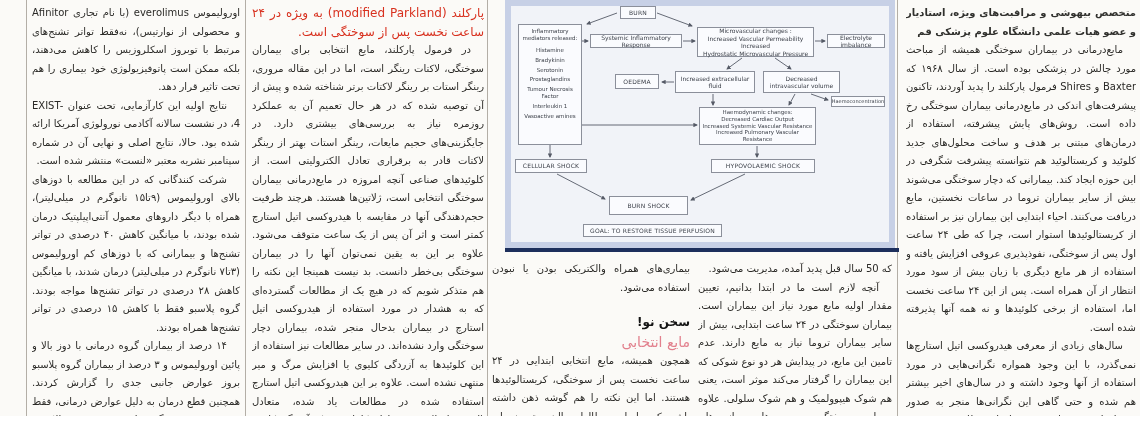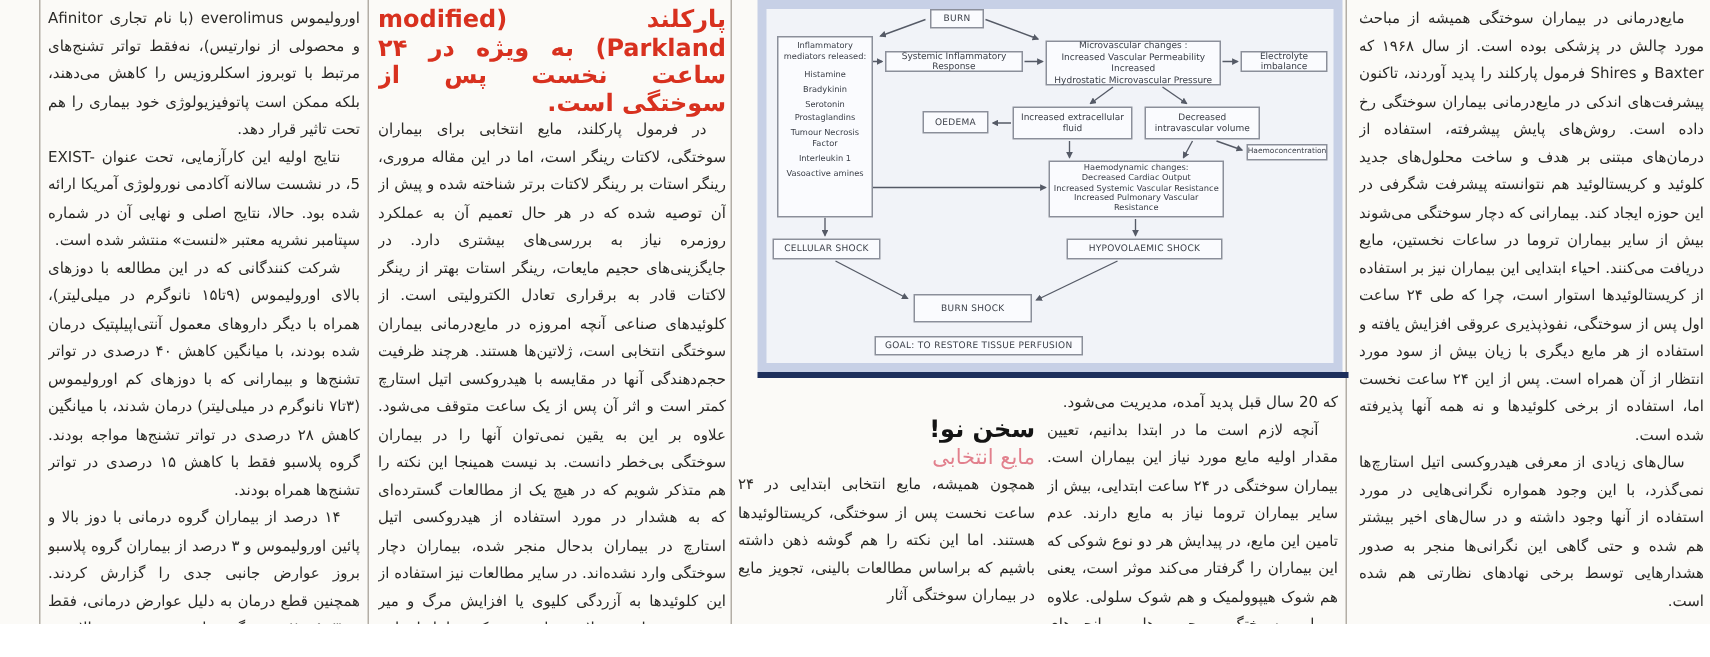--- a/index.html
+++ b/index.html
@@ -3,22 +3,22 @@
 <meta charset="utf-8">
 <style>
   html,body{margin:0;padding:0;}
   .page{position:relative;width:1140px;height:416px;background:#fbfaf7;overflow:hidden;
         font-family:"DejaVu Sans",sans-serif;}
   .vrule{position:absolute;top:0;height:438px;width:1px;background:#b3aea6;}
   .col{position:absolute;direction:rtl;text-align:justify;font-size:10px;line-height:18.5px;
        color:#2b2a27;overflow:hidden;}
   .col p{margin:0;}
   .col p.ind{text-indent:13px;}
-  .lead-red{color:#d8311f;font-weight:bold;font-size:16px;}
-  .h-black{font-weight:bold;color:#141414;font-size:16px;line-height:19px;margin:16px 0 2px 0;}
+  .lead-red{color:#d8311f;font-weight:normal;font-size:12px;}
+  .h-black{font-weight:bold;color:#141414;font-size:12px;line-height:19px;margin:16px 0 2px 0;}
   .h-pink{color:#e2808d;font-size:14px;line-height:17px;margin:2px 0 1px 0;}
   .bio{font-weight:bold;color:#30302d;margin-bottom:14px;}
   
   .figure{position:absolute;left:505px;top:0;width:390px;height:252px;}
   .frame{position:absolute;left:0;top:0;right:0;bottom:4px;background:#c7d0e6;
          padding:6px;box-sizing:border-box;}
   .inner{position:relative;width:100%;height:100%;background:#f1f3f8;}
   .navy{position:absolute;left:0;right:-4px;bottom:0;height:4px;background:#1d2f5c;}
   .dbox{position:absolute;background:#fafbfe;border:1px solid #8b8f9a;color:#3c4049;
         font-size:6px;line-height:1.25;text-align:center;display:flex;flex-direction:column;
@@ -33,21 +33,21 @@
 
 <div class="page">
 
   <div class="vrule" style="left:26px"></div>
   <div class="vrule" style="left:245px"></div>
   <div class="vrule" style="left:487px"></div>
   <div class="vrule" style="left:897px"></div>
 
   <div class="col" style="left:32px;top:4px;width:208px;height:434px;">
     <p>اورولیموس everolimus (با نام تجاری Afinitor و محصولی از نوارتیس)، نه‌فقط تواتر تشنج‌های مرتبط با توبروز اسکلروزیس را کاهش می‌دهند، بلکه ممکن است پاتوفیزیولوژی خود بیماری را هم تحت تاثیر قرار دهد.</p>
-    <p class="ind">نتایج اولیه این کارآزمایی، تحت عنوان EXIST-5، در نشست سالانه آکادمی نورولوژی آمریکا ارائه شده بود. حالا، نتایج اصلی و نهایی آن در شماره سپتامبر نشریه معتبر «لنست» منتشر شده است.</p>
+    <p class="ind">نتایج اولیه این کارآزمایی، تحت عنوان EXIST-4، در نشست سالانه آکادمی نورولوژی آمریکا ارائه شده بود. حالا، نتایج اصلی و نهایی آن در شماره سپتامبر نشریه معتبر «لنست» منتشر شده است.</p>
     <p class="ind">شرکت کنندگانی که در این مطالعه با دوزهای بالای اورولیموس (۹تا۱۵ نانوگرم در میلی‌لیتر)، همراه با دیگر داروهای معمول آنتی‌اپیلپتیک درمان شده بودند، با میانگین کاهش ۴۰ درصدی در تواتر تشنج‌ها و بیمارانی که با دوزهای کم اورولیموس (۳تا۷ نانوگرم در میلی‌لیتر) درمان شدند، با میانگین کاهش ۲۸ درصدی در تواتر تشنج‌ها مواجه بودند. گروه پلاسبو فقط با کاهش ۱۵ درصدی در تواتر تشنج‌ها همراه بودند.</p>
     <p class="ind">۱۴ درصد از بیماران گروه درمانی با دوز بالا و پائین اورولیموس و ۳ درصد از بیماران گروه پلاسبو بروز عوارض جانبی جدی را گزارش کردند. همچنین قطع درمان به دلیل عوارض درمانی، فقط در ۳، ۵ و ۲ درصد گروه‌های به ترتیب، دوز بالا، دوز پائین و پلاسبو رخ داد.</p>
 
   </div>
 
   <div class="col" style="left:252px;top:4px;width:232px;height:434px;">
     <p class="lead-red">پارکلند (modified Parkland) به ویژه در ۲۴ ساعت نخست پس از سوختگی است.</p>
     <p class="ind">در فرمول پارکلند، مایع انتخابی برای بیماران سوختگی، لاکتات رینگر است، اما در این مقاله مروری، رینگر استات بر رینگر لاکتات برتر شناخته شده و پیش از آن توصیه شده که در هر حال تعمیم آن به عملکرد روزمره نیاز به بررسی‌های بیشتری دارد. در جایگزینی‌های حجیم مایعات، رینگر استات بهتر از رینگر لاکتات قادر به برقراری تعادل الکترولیتی است. از کلوئیدهای صناعی آنچه امروزه در مایع‌درمانی بیماران سوختگی انتخابی است، ژلاتین‌ها هستند. هرچند ظرفیت حجم‌دهندگی آنها در مقایسه با هیدروکسی اتیل استارچ کمتر است و اثر آن پس از یک ساعت متوقف می‌شود. علاوه بر این به یقین نمی‌توان آنها را در بیماران سوختگی بی‌خطر دانست. بد نیست همینجا این نکته را هم متذکر شویم که در هیچ یک از مطالعات گسترده‌ای که به هشدار در مورد استفاده از هیدروکسی اتیل استارچ در بیماران بدحال منجر شده، بیماران دچار سوختگی وارد نشده‌اند. در سایر مطالعات نیز استفاده از این کلوئیدها به آزردگی کلیوی یا افزایش مرگ و میر منتهی نشده است. علاوه بر این هیدروکسی اتیل استارچ استفاده شده در مطالعات یاد شده، متعادل (balanced) نبوده و دارای کلرایدبوده که آزردگی کلیوی ناشی از آن شناخته شده است!</p>
 
   </div>
@@ -127,29 +127,31 @@
         <div class="dbox caps" style="left:98px;top:190px;width:79px;height:19px;">BURN SHOCK</div>
 
         <div class="dbox caps" style="left:72px;top:218px;width:139px;height:13px;">GOAL: TO RESTORE TISSUE PERFUSION</div>
 
       </div>
     </div>
     <div class="navy"></div>
   </div>
 
   <div class="col" style="left:492px;top:260px;width:198px;height:178px;">
+    <p>بیماری‌های همراه والکتریکی بودن یا نبودن استفاده می‌شود.</p>
     <div class="h-black">سخن نو!</div>
     <div class="h-pink">مایع انتخابی</div>
     <p>همچون همیشه، مایع انتخابی ابتدایی در ۲۴ ساعت نخست پس از سوختگی، کریستالوئیدها هستند. اما این نکته را هم گوشه ذهن داشته باشیم که براساس مطالعات بالینی، تجویز مایع در بیماران سوختگی آثار</p>
   </div>
 
   <div class="col" style="left:698px;top:260px;width:194px;height:178px;">
-    <p>که 20 سال قبل پدید آمده، مدیریت می‌شود.</p>
+    <p>که 50 سال قبل پدید آمده، مدیریت می‌شود.</p>
     <p class="ind">آنچه لازم است ما در ابتدا بدانیم، تعیین مقدار اولیه مایع مورد نیاز این بیماران است. بیماران سوختگی در ۲۴ ساعت ابتدایی، بیش از سایر بیماران تروما نیاز به مایع دارند. عدم تامین این مایع، در پیدایش هر دو نوع شوکی که این بیماران را گرفتار می‌کند موثر است، یعنی هم شوک هیپوولمیک و هم شوک سلولی. علاوه بر این، سوختگی موجب رهایی میانجی‌های التهابی می‌شود که پاسخ التهابی سیستمیک شدیدی را در پی خواهند داشت که آن خود نیز در افزایش نفوذپذیری عروقی در بافت‌های</p>
   </div>
 
   <div class="col" style="left:906px;top:4px;width:230px;height:434px;">
+    <p class="bio">متخصص بیهوشی و مراقبت‌های ویژه، استادیار و عضو هیات علمی دانشگاه علوم پزشکی قم</p>
     <p class="ind">مایع‌درمانی در بیماران سوختگی همیشه از مباحث مورد چالش در پزشکی بوده است. از سال ۱۹۶۸ که Baxter و Shires فرمول پارکلند را پدید آوردند، تاکنون پیشرفت‌های اندکی در مایع‌درمانی بیماران سوختگی رخ داده است. روش‌های پایش پیشرفته، استفاده از درمان‌های مبتنی بر هدف و ساخت محلول‌های جدید کلوئید و کریستالوئید هم نتوانسته پیشرفت شگرفی در این حوزه ایجاد کند. بیمارانی که دچار سوختگی می‌شوند بیش از سایر بیماران تروما در ساعات نخستین، مایع دریافت می‌کنند. احیاء ابتدایی این بیماران نیز بر استفاده از کریستالوئیدها استوار است، چرا که طی ۲۴ ساعت اول پس از سوختگی، نفوذپذیری عروقی افزایش یافته و استفاده از هر مایع دیگری با زیان بیش از سود مورد انتظار از آن همراه است. پس از این ۲۴ ساعت نخست اما، استفاده از برخی کلوئیدها و نه همه آنها پذیرفته شده است.</p>
     <p class="ind">سال‌های زیادی از معرفی هیدروکسی اتیل استارچ‌ها نمی‌گذرد، با این وجود همواره نگرانی‌هایی در مورد استفاده از آنها وجود داشته و در سال‌های اخیر بیشتر هم شده و حتی گاهی این نگرانی‌ها منجر به صدور هشدارهایی توسط برخی نهادهای نظارتی هم شده است.</p>
 
   </div>
 
 </div>
 
 </body></html>

